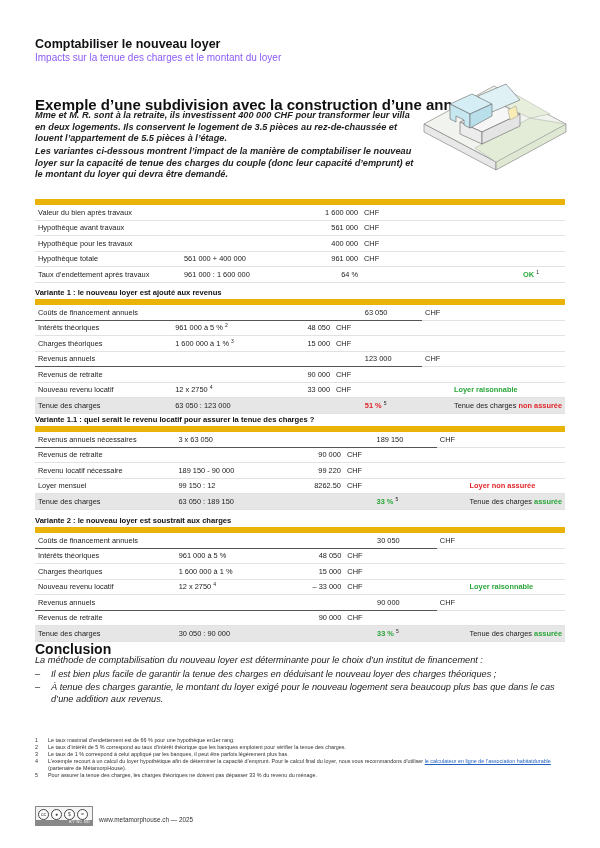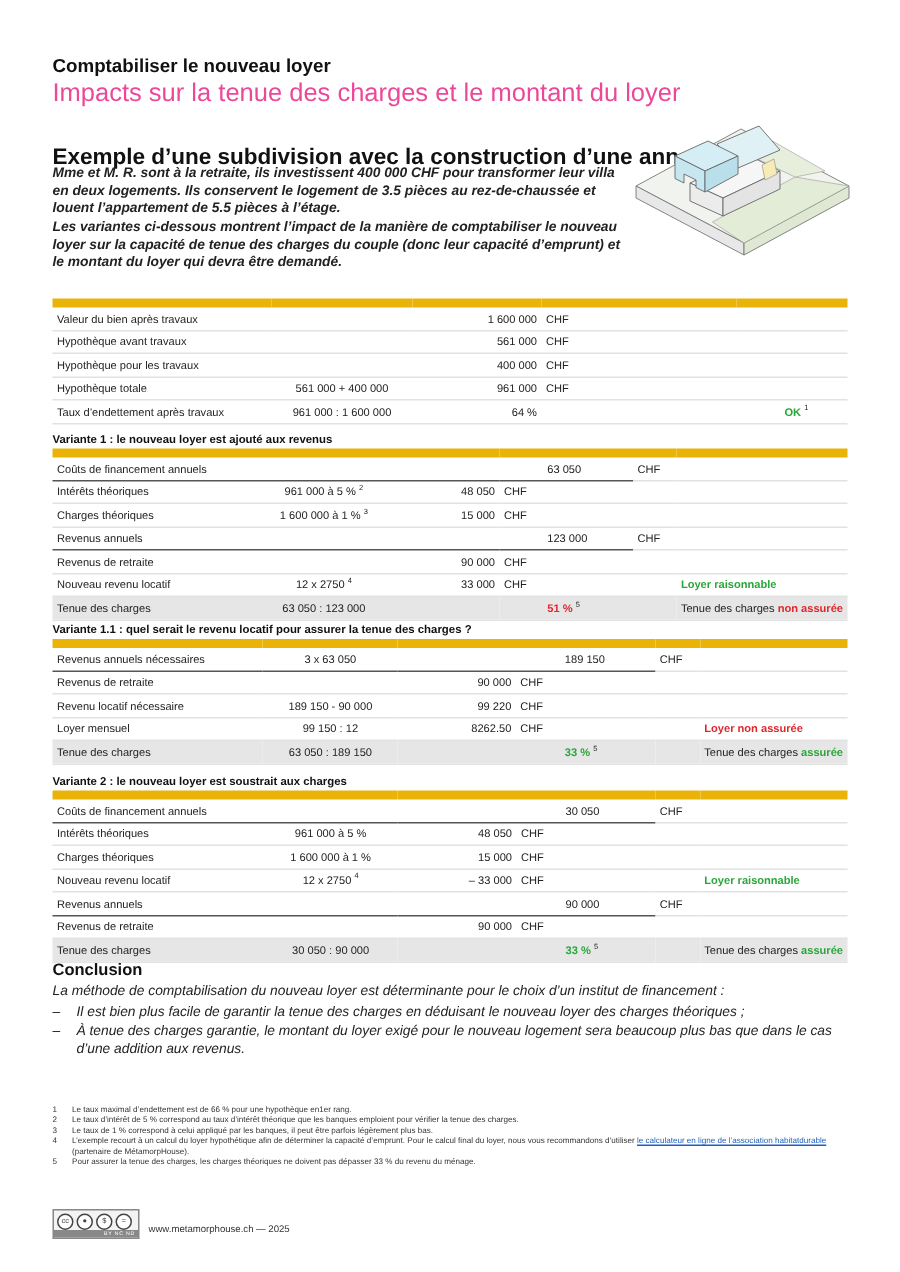--- a/index.html
+++ b/index.html
@@ -1,45 +1,45 @@
 <!DOCTYPE html>
 <html><head>
 <meta charset="utf-8">
 <style>
   html, body { margin:0; padding:0; background:#ffffff; }
   body { width:600px; height:848px; position:relative; overflow:hidden;
          font-family:"Liberation Sans", sans-serif; color:#1a1a1a; }
   .page { position:absolute; left:0; top:0; width:524px; height:848px; }
   .title { position:absolute; left:35px; top:37px; font-size:12.5px; font-weight:bold; color:#111; }
-  .subtitle { position:absolute; left:35px; top:52px; font-size:17px; color:#ec4899; }
+  .subtitle { position:absolute; left:35px; top:52px; font-size:10px; color:#8b5cf6; }
   .ex-title { position:absolute; left:35px; top:96px; font-size:15px; font-weight:bold; color:#111; }
   .intro { position:absolute; left:35px; width:385px; font-size:9.2px; font-style:italic; line-height:11.7px; color:#222;font-weight:bold; }
   .intro.p1 { top:110px; }
   .intro.p2 { top:146px; }
   .illus { position:absolute; left:420px; top:82px; width:150px; height:110px; }
 
   table.t { position:absolute; left:35px; width:530px; border-collapse:collapse; font-size:7.4px; color:#222; }
   table.t td { padding:0 3px; height:14.5px; border-bottom:1px solid #e2e2e2; white-space:nowrap; }
   table.t tr:first-child td { border-top:6px solid #eab308; }
   td.c1 { width:140px; }
-  td.c2 { width:88px; text-align:center; }
+  td.c2 { width:88px; text-align:left; }
   td.c3 { width:80px; text-align:right; }
   td.c3u { width:25px; }
   td.c4 { width:62px; }
   td.c4u { width:25px; }
   td.c5 { }
   .sec-head { position:absolute; left:35px; font-size:7.6px; font-weight:bold; color:#111; }
   tr.sum td.c1, tr.sum td.c2, tr.sum td.c3, tr.sum td.c3u, tr.sum td.c4 { border-bottom:1.6px solid #555; }
   tr.shade td { background:#e6e6e6; }
   .green { color:#2aa63a; }
   .red { color:#e0262b; }
   .bold { font-weight:bold; }
   sup { font-size:5px; vertical-align:super; line-height:0; }
 
-  .concl-title { position:absolute; left:35px; top:641px; font-size:11px; font-weight:bold; color:#111; }
+  .concl-title { position:absolute; left:35px; top:641px; font-size:14px; font-weight:bold; color:#111; }
   .concl { position:absolute; left:35px; width:530px; font-size:9.2px; font-style:italic; color:#222; line-height:11.8px; }
   .concl.c0 { top:655px; }
   .bullets { position:absolute; left:35px; top:669px; width:530px; margin:0; padding:0; list-style:none; font-size:9.2px; font-style:italic; color:#222; line-height:11.8px; }
   .bullets li { position:relative; padding-left:16px; margin-bottom:1px; }
   .bullets li .dash { position:absolute; left:0; top:0; font-style:normal; }
 
   .notes { position:absolute; left:35px; top:737px; width:530px; margin:0; padding:0; list-style:none; font-size:5.4px; color:#333; line-height:6.9px; }
   .notes li { position:relative; padding-left:13px; }
   .notes li .num { position:absolute; left:0; }
   .notes a { color:#1f5fbf; text-decoration:underline; }

